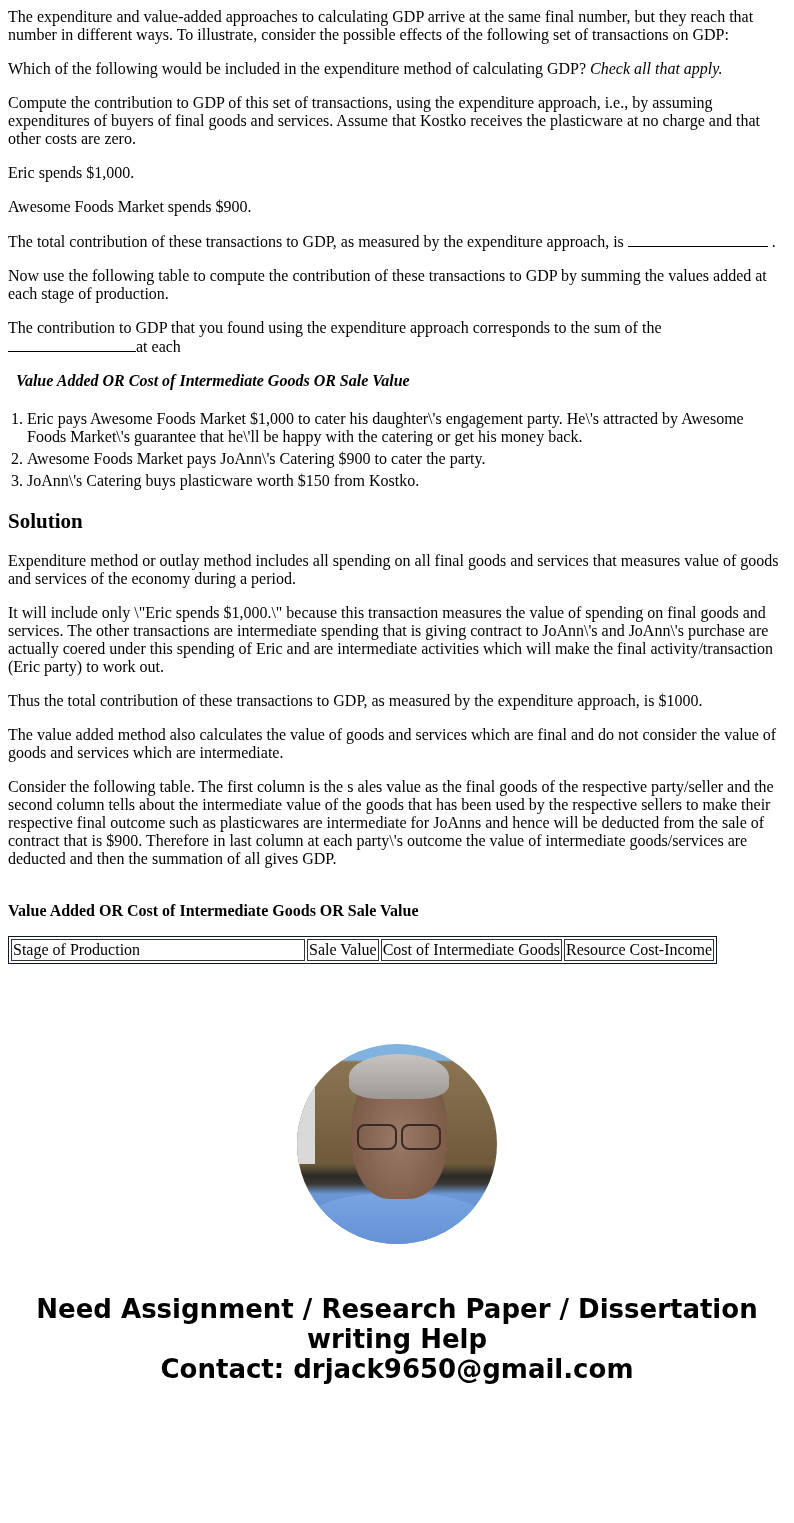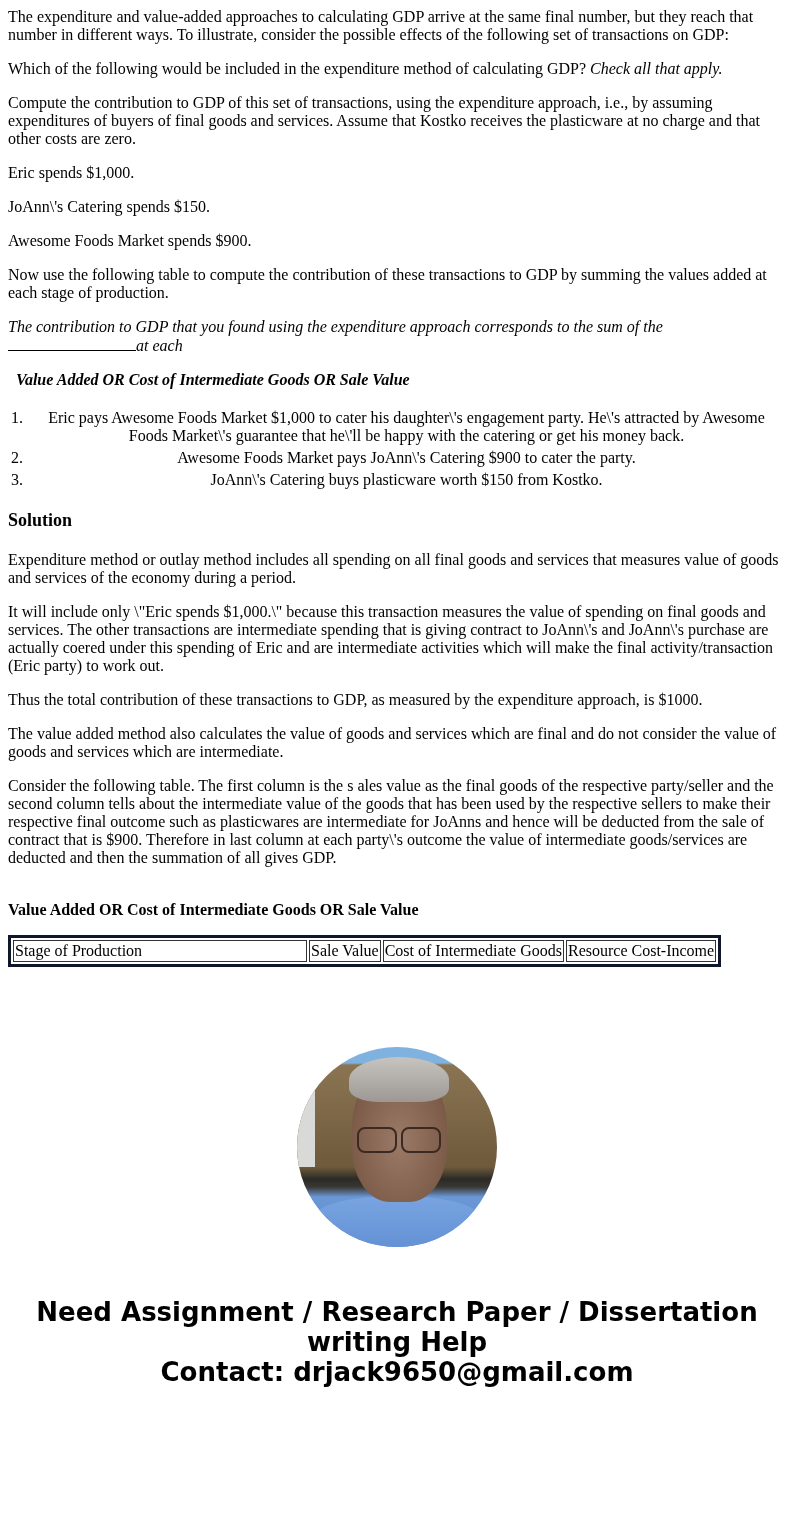--- a/index.html
+++ b/index.html
@@ -10,25 +10,25 @@
       line-height: 18px;
       color: #000;
     }
     .content { padding: 8px 8px 8px 8px; }
     p { margin: 0 0 16px 0; }
     .blank { display: inline-block; border-bottom: 1px solid #000; height: 14px; vertical-align: baseline; }
     .blank-1 { width: 140px; }
     .blank-2 { width: 128px; }
     .qlabel { margin: 0 0 20px 8px; font-weight: bold; font-style: italic; }
     ol { margin: 0 0 22px 0; padding-left: 19px; }
-    ol li { margin-bottom: 4px; text-align: center; }
-    h3.solution { font-size: 18px; font-weight: bold; margin: 10px 0 22px 0; }
+    ol li { margin-bottom: 4px; }
+    h3.solution { font-size: 21px; font-weight: bold; margin: 10px 0 22px 0; }
     .bold { font-weight: bold; }
     table.vat {
-      border: 3px solid #0f172a;
+      border: 1px solid #0f172a;
       border-spacing: 2px;
       border-collapse: separate;
       margin-top: 16px;
     }
     table.vat td {
       border: 1px solid #333;
       padding: 1px 1px;
       font-size: 16px;
       line-height: 18px;
       white-space: nowrap;
@@ -71,24 +71,24 @@
     }
   </style>
 </head>
 <body>
 
 <div class="content">
   <p>The expenditure and value-added approaches to calculating GDP arrive at the same final number, but they reach that number in different ways. To illustrate, consider the possible effects of the following set of transactions on GDP:</p>
   <p><span>Which of the following would be included in the expenditure method of calculating GDP? </span><i>Check all that apply.</i></p>
   <p>Compute the contribution to GDP of this set of transactions, using the expenditure approach, i.e., by assuming expenditures of buyers of final goods and services. Assume that Kostko receives the plasticware at no charge and that other costs are zero.</p>
   <p>Eric spends $1,000.</p>
-  <p>JoAnn\'s Catering spends $150.</p>
   <p>Awesome Foods Market spends $900.</p>
+  <p><span>The total contribution of these transactions to GDP, as measured by the expenditure approach, is</span> <span class="blank blank-1"></span><span> .</span></p>
   <p>Now use the following table to compute the contribution of these transactions to GDP by summing the values added at each stage of production.</p>
-  <p style="margin-bottom:16px;font-style:italic;"><span>The contribution to GDP that you found using the expenditure approach corresponds to the sum of the</span><br><span class="blank blank-2"></span><span>at each</span></p>
+  <p style="margin-bottom:16px;"><span>The contribution to GDP that you found using the expenditure approach corresponds to the sum of the</span><br><span class="blank blank-2"></span><span>at each</span></p>
   <div class="qlabel">Value Added OR Cost of Intermediate Goods OR Sale Value</div>
 
   <ol>
     <li>Eric pays Awesome Foods Market $1,000 to cater his daughter\'s engagement party. He\'s attracted by Awesome Foods Market\'s guarantee that he\'ll be happy with the catering or get his money back.</li>
     <li>Awesome Foods Market pays JoAnn\'s Catering $900 to cater the party.</li>
     <li>JoAnn\'s Catering buys plasticware worth $150 from Kostko.</li>
   </ol>
 
   <h3 class="solution">Solution</h3>
   <p>Expenditure method or outlay method includes all spending on all final goods and services that measures value of goods and services of the economy during a period.</p>

